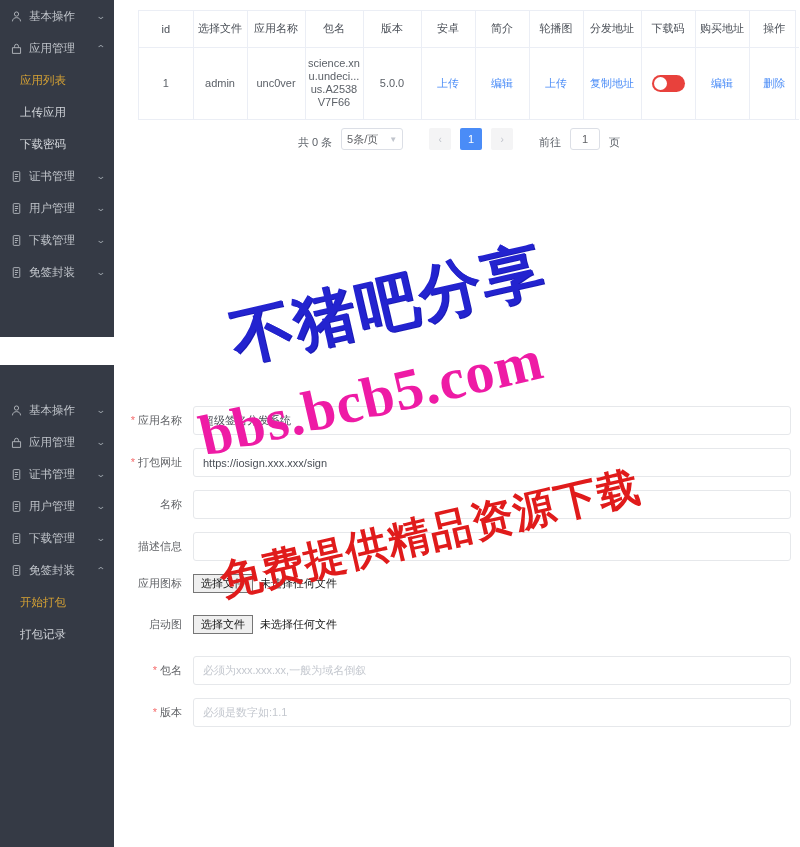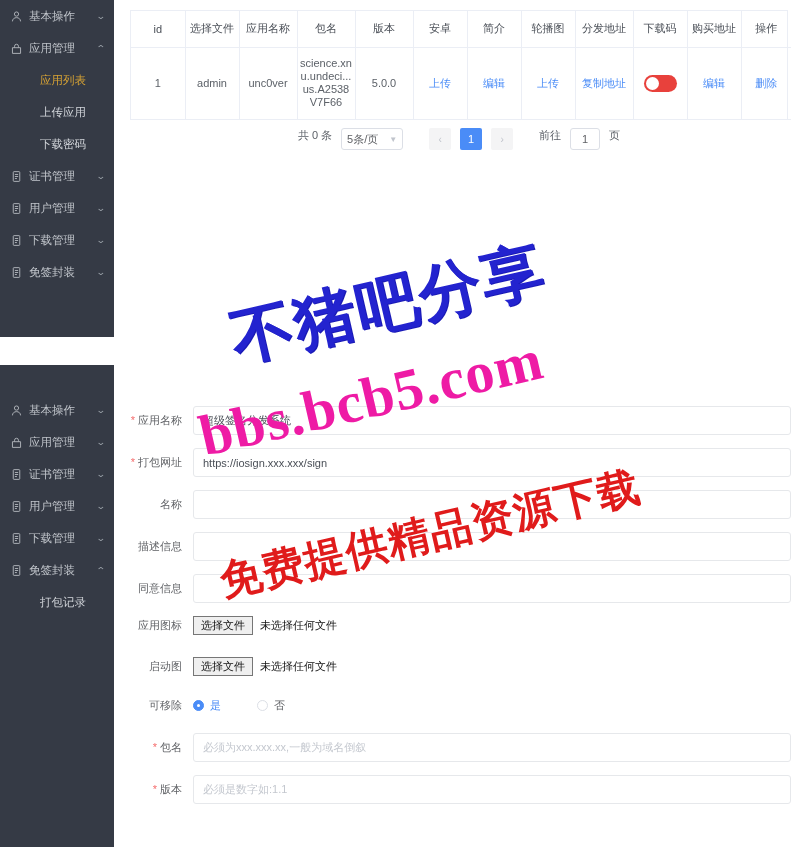--- a/index.html
+++ b/index.html
@@ -48,29 +48,29 @@
   .nav-item .ico svg { display:block; }
   .nav-item .label { flex:1 1 auto; }
   .nav-item .chev {
     margin-right:9px; font-size:9px; color:#9aa0a8;
     transform:scaleX(1.35);
   }
   .nav-item .chev.up { transform:scaleX(1.35) scaleY(-1); }
 
   .sub-item {
     display:flex; align-items:center;
-    height:32px; padding-left:40px;
+    height:32px; padding-left:20px;
     font-size:11.5px; color:#d3d6db; cursor:pointer;
     white-space:nowrap;
   }
   .sub-item.active { color:#d9a434; }
 
   
   .table-wrap {
-    position:absolute; left:130px; top:10px; width:658px;
+    position:absolute; left:138px; top:10px; width:658px;
     border:1px solid #ebeef5; border-bottom:none;
     background:#fff;
   }
   table.t { border-collapse:collapse; width:100%; table-layout:fixed; }
   table.t th, table.t td {
     border-right:1px solid #ebeef5;
     border-bottom:1px solid #ebeef5;
     text-align:center; vertical-align:middle;
     font-weight:normal;
     padding:0 2px;
@@ -87,21 +87,21 @@
     background:#e8413c; position:relative; cursor:pointer; vertical-align:middle;
   }
   .toggle::after {
     content:""; position:absolute; left:2px; top:2px;
     width:13px; height:13px; border-radius:50%; background:#fff;
   }
 
   
   .pager {
     position:absolute; left:130px; top:128px; width:658px;
-    display:flex; align-items:flex-start; justify-content:center;
+    display:flex; align-items:flex-end; justify-content:center;
     gap:9px; font-size:11px; color:#5c6168;
   }
   .pg-select {
     width:62px; height:22px; border:1px solid #dcdfe6; border-radius:3px;
     display:flex; align-items:center; justify-content:space-between;
     padding:0 5px; color:#606266; font-size:11px; background:#fff; cursor:pointer;
   }
   .pg-select .cv { font-size:8px; color:#c0c4cc; }
   .pg-btn {
     min-width:22px; height:22px; border-radius:2px; background:#f4f4f5;
@@ -412,20 +412,23 @@
         <span class="ico">
           <svg width="13" height="13" viewBox="0 0 16 16" fill="none" stroke="#c2c6cc" stroke-width="1.2">
             <rect x="4" y="2" width="8" height="12" rx="1"></rect>
               <path d="M6 5.5h4M6 8h4M6 10.5h2.5"></path>
           </svg>
         </span>
         <span class="label">免签封装</span>
         <span class="chev up">⌄</span>
       </div>
 
+      <div class="sub-item active">
+        <span>开始打包</span>
+      </div>
       <div class="sub-item">
         <span>打包记录</span>
       </div>
     </div>
 
     <div class="form">
 
       <div class="frow">
         <div class="flabel req">应用名称</div>
         <div class="finput">超级签名分发系统</div>
@@ -440,51 +443,37 @@
         <div class="flabel">名称</div>
         <div class="finput"></div>
       </div>
 
 
       <div class="frow">
         <div class="flabel">描述信息</div>
         <div class="finput"></div>
       </div>
 
-      <div class="frow">
-        <div class="flabel">同意信息</div>
-        <div class="finput"></div>
-      </div>
 
       <div class="frow" style="margin-bottom:22px">
         <div class="flabel">应用图标</div>
         <div class="file-row">
           <span class="file-btn">选择文件</span>
           <span class="file-txt">未选择任何文件</span>
         </div>
       </div>
 
       <div class="frow" style="margin-bottom:22px">
         <div class="flabel">启动图</div>
         <div class="file-row">
           <span class="file-btn">选择文件</span>
           <span class="file-txt">未选择任何文件</span>
         </div>
       </div>
 
-      <div class="frow" style="margin-bottom:20px">
-        <div class="flabel">可移除</div>
-        <div class="radio-row">
-          <span class="radio on"></span>
-          <span class="radio-lbl sel">是</span>
-          <span class="radio-gap"></span>
-          <span class="radio"></span>
-          <span class="radio-lbl">否</span>
-        </div>
-      </div>
 
       <div class="frow">
         <div class="flabel req">包名</div>
         <div class="finput ph">必须为xxx.xxx.xx,一般为域名倒叙</div>
       </div>
 
       <div class="frow">
         <div class="flabel req">版本</div>
         <div class="finput ph">必须是数字如:1.1</div>
       </div>

